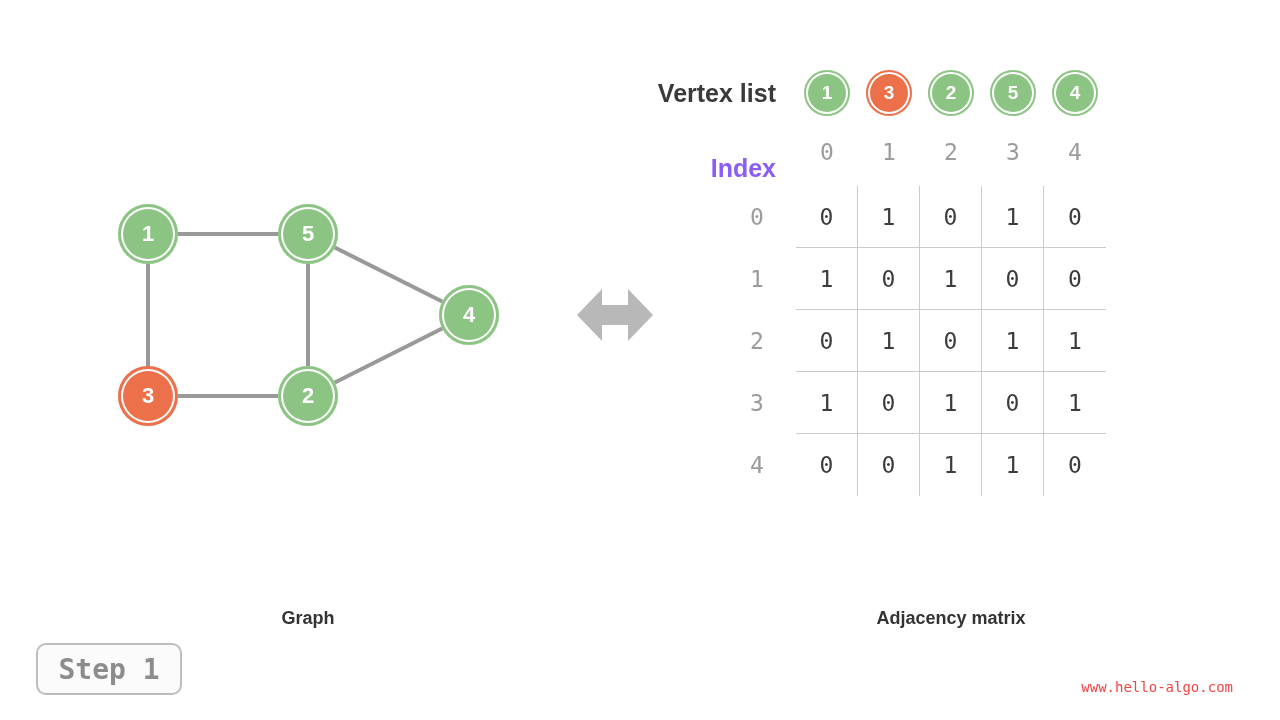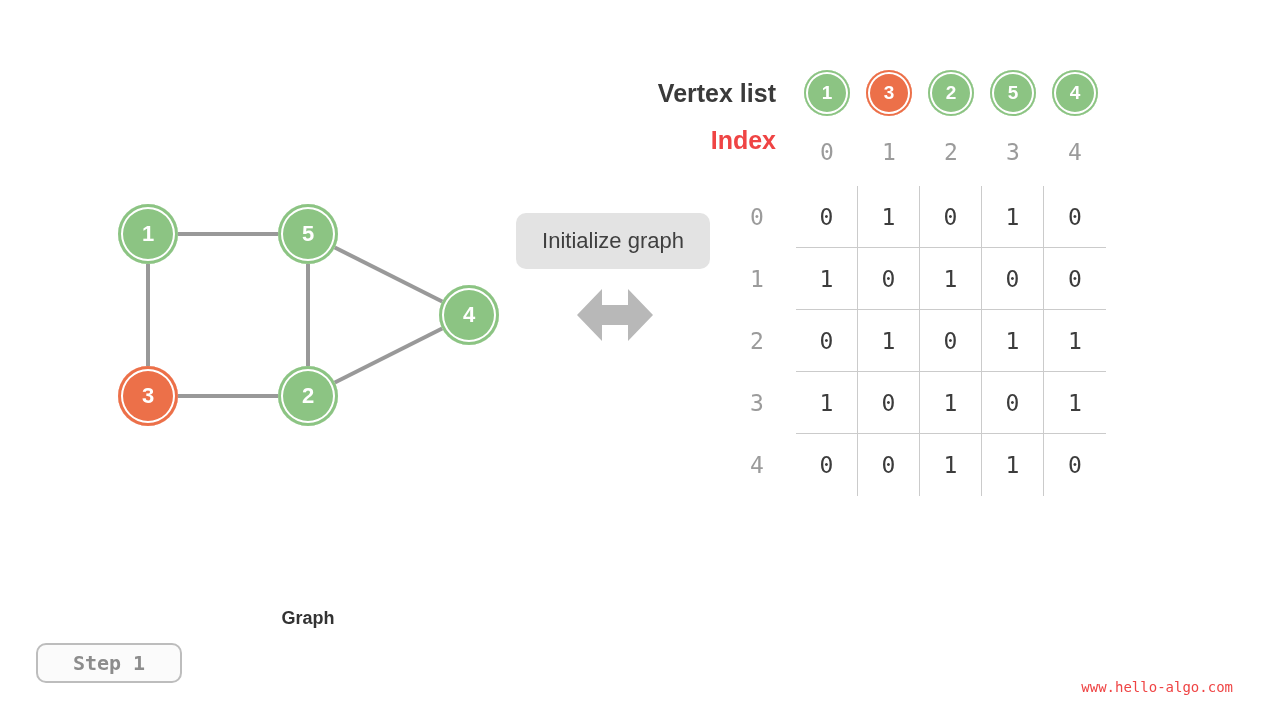--- a/index.html
+++ b/index.html
@@ -13,21 +13,21 @@
     display:flex;align-items:center;justify-content:center;
     color:#ffffff;font-weight:bold;
   }
   .vertex.big{width:60px;height:60px;font-size:22px;}
   .vertex.small{width:46px;height:46px;font-size:19px;}
   .side-label{
     position:absolute;right:504px;transform:translateY(-50%);
     font-weight:bold;font-size:25px;white-space:nowrap;
   }
   #vertex-list-label{top:93px;color:#3a3a3a;}
-  #index-label{top:140px;color:#ef4444;}
+  #index-label{top:168px;color:#8b5cf6;}
   .idx-digit,.row-label{
     position:absolute;transform:translate(-50%,-50%);
     font-family:"DejaVu Sans Mono",monospace;font-size:23px;color:#9b9b9b;
   }
   #matrix-grid{
     position:absolute;left:796px;top:186px;
     display:grid;grid-template-columns:repeat(5,62px);grid-auto-rows:62px;
   }
   .cell{
     display:flex;align-items:center;justify-content:center;
@@ -43,24 +43,24 @@
     font-size:22px;color:#3f3f3f;
   }
   #arrow-icon{position:absolute;left:577px;top:289px;}
   .caption{
     position:absolute;top:618px;transform:translate(-50%,-50%);
     font-weight:bold;font-size:18px;color:#333333;white-space:nowrap;
   }
   #graph-caption{left:308px;}
   #matrix-caption{left:951px;}
   #step-badge{
-    position:absolute;left:36px;top:643px;width:146px;height:40px;
+    position:absolute;left:36px;top:643px;width:146px;height:52px;
     box-sizing:border-box;border:2px solid #bdbdbd;border-radius:10px;
     background:#fbfbfb;display:flex;align-items:center;justify-content:center;
-    font-family:"DejaVu Sans Mono",monospace;font-weight:bold;font-size:20px;
+    font-family:"DejaVu Sans Mono",monospace;font-weight:bold;font-size:28px;
     color:#8c8c8c;cursor:default;
   }
   #watermark{
     position:absolute;right:47px;top:679px;
     font-family:"DejaVu Sans Mono",monospace;font-size:14px;color:#ef4444;
   }
 </style>
 </head>
 <body>
 
@@ -76,21 +76,20 @@
     </svg>
 
   <div id="graph-nodes">
       <div class="vertex big" style="left: 118px; top: 204px; background: rgb(140, 196, 131); box-shadow: rgb(140, 196, 131) 0px 0px 0px 3px inset, rgb(255, 255, 255) 0px 0px 0px 5px inset;">1</div>
       <div class="vertex big" style="left: 278px; top: 204px; background: rgb(140, 196, 131); box-shadow: rgb(140, 196, 131) 0px 0px 0px 3px inset, rgb(255, 255, 255) 0px 0px 0px 5px inset;">5</div>
       <div class="vertex big" style="left: 439px; top: 285px; background: rgb(140, 196, 131); box-shadow: rgb(140, 196, 131) 0px 0px 0px 3px inset, rgb(255, 255, 255) 0px 0px 0px 5px inset;">4</div>
       <div class="vertex big" style="left: 118px; top: 366px; background: rgb(236, 112, 73); box-shadow: rgb(236, 112, 73) 0px 0px 0px 3px inset, rgb(255, 255, 255) 0px 0px 0px 5px inset;">3</div>
       <div class="vertex big" style="left: 278px; top: 366px; background: rgb(140, 196, 131); box-shadow: rgb(140, 196, 131) 0px 0px 0px 3px inset, rgb(255, 255, 255) 0px 0px 0px 5px inset;">2</div>
     </div>
 
-  <div id="init-box" style="background: rgb(227, 227, 227);">Initialize graph</div>
 
   <svg id="arrow-icon" width="76" height="52" viewBox="0 0 76 52">
     <polygon id="arrow-poly" points="0,26 25,0 25,16 51,16 51,0 76,26 51,52 51,36 25,36 25,52" fill="#b8b8b8"></polygon>
   </svg>
 
   <div id="vertex-list-label" class="side-label">Vertex list</div>
   <div id="index-label" class="side-label">Index</div>
 
   <div id="vertex-list-circles">
       <div class="vertex small" style="left: 804px; top: 70px; background: rgb(140, 196, 131); box-shadow: rgb(140, 196, 131) 0px 0px 0px 2px inset, rgb(255, 255, 255) 0px 0px 0px 4px inset;">1</div>
@@ -135,17 +134,18 @@
       <div class="cell br bb" style="border-color: rgb(203, 203, 203);">0</div>
       <div class="cell bb" style="border-color: rgb(203, 203, 203);">1</div>
       <div class="cell br" style="border-color: rgb(203, 203, 203);">0</div>
       <div class="cell br" style="border-color: rgb(203, 203, 203);">0</div>
       <div class="cell br" style="border-color: rgb(203, 203, 203);">1</div>
       <div class="cell br" style="border-color: rgb(203, 203, 203);">1</div>
       <div class="cell" style="border-color: rgb(203, 203, 203);">0</div>
     </div>
 
   <div id="graph-caption" class="caption">Graph</div>
+  <div id="matrix-caption" class="caption">Adjacency matrix</div>
 
   <div id="step-badge">Step 1</div>
 
   <div id="watermark">www.hello-algo.com</div>
 </div>
 
 </body></html>

